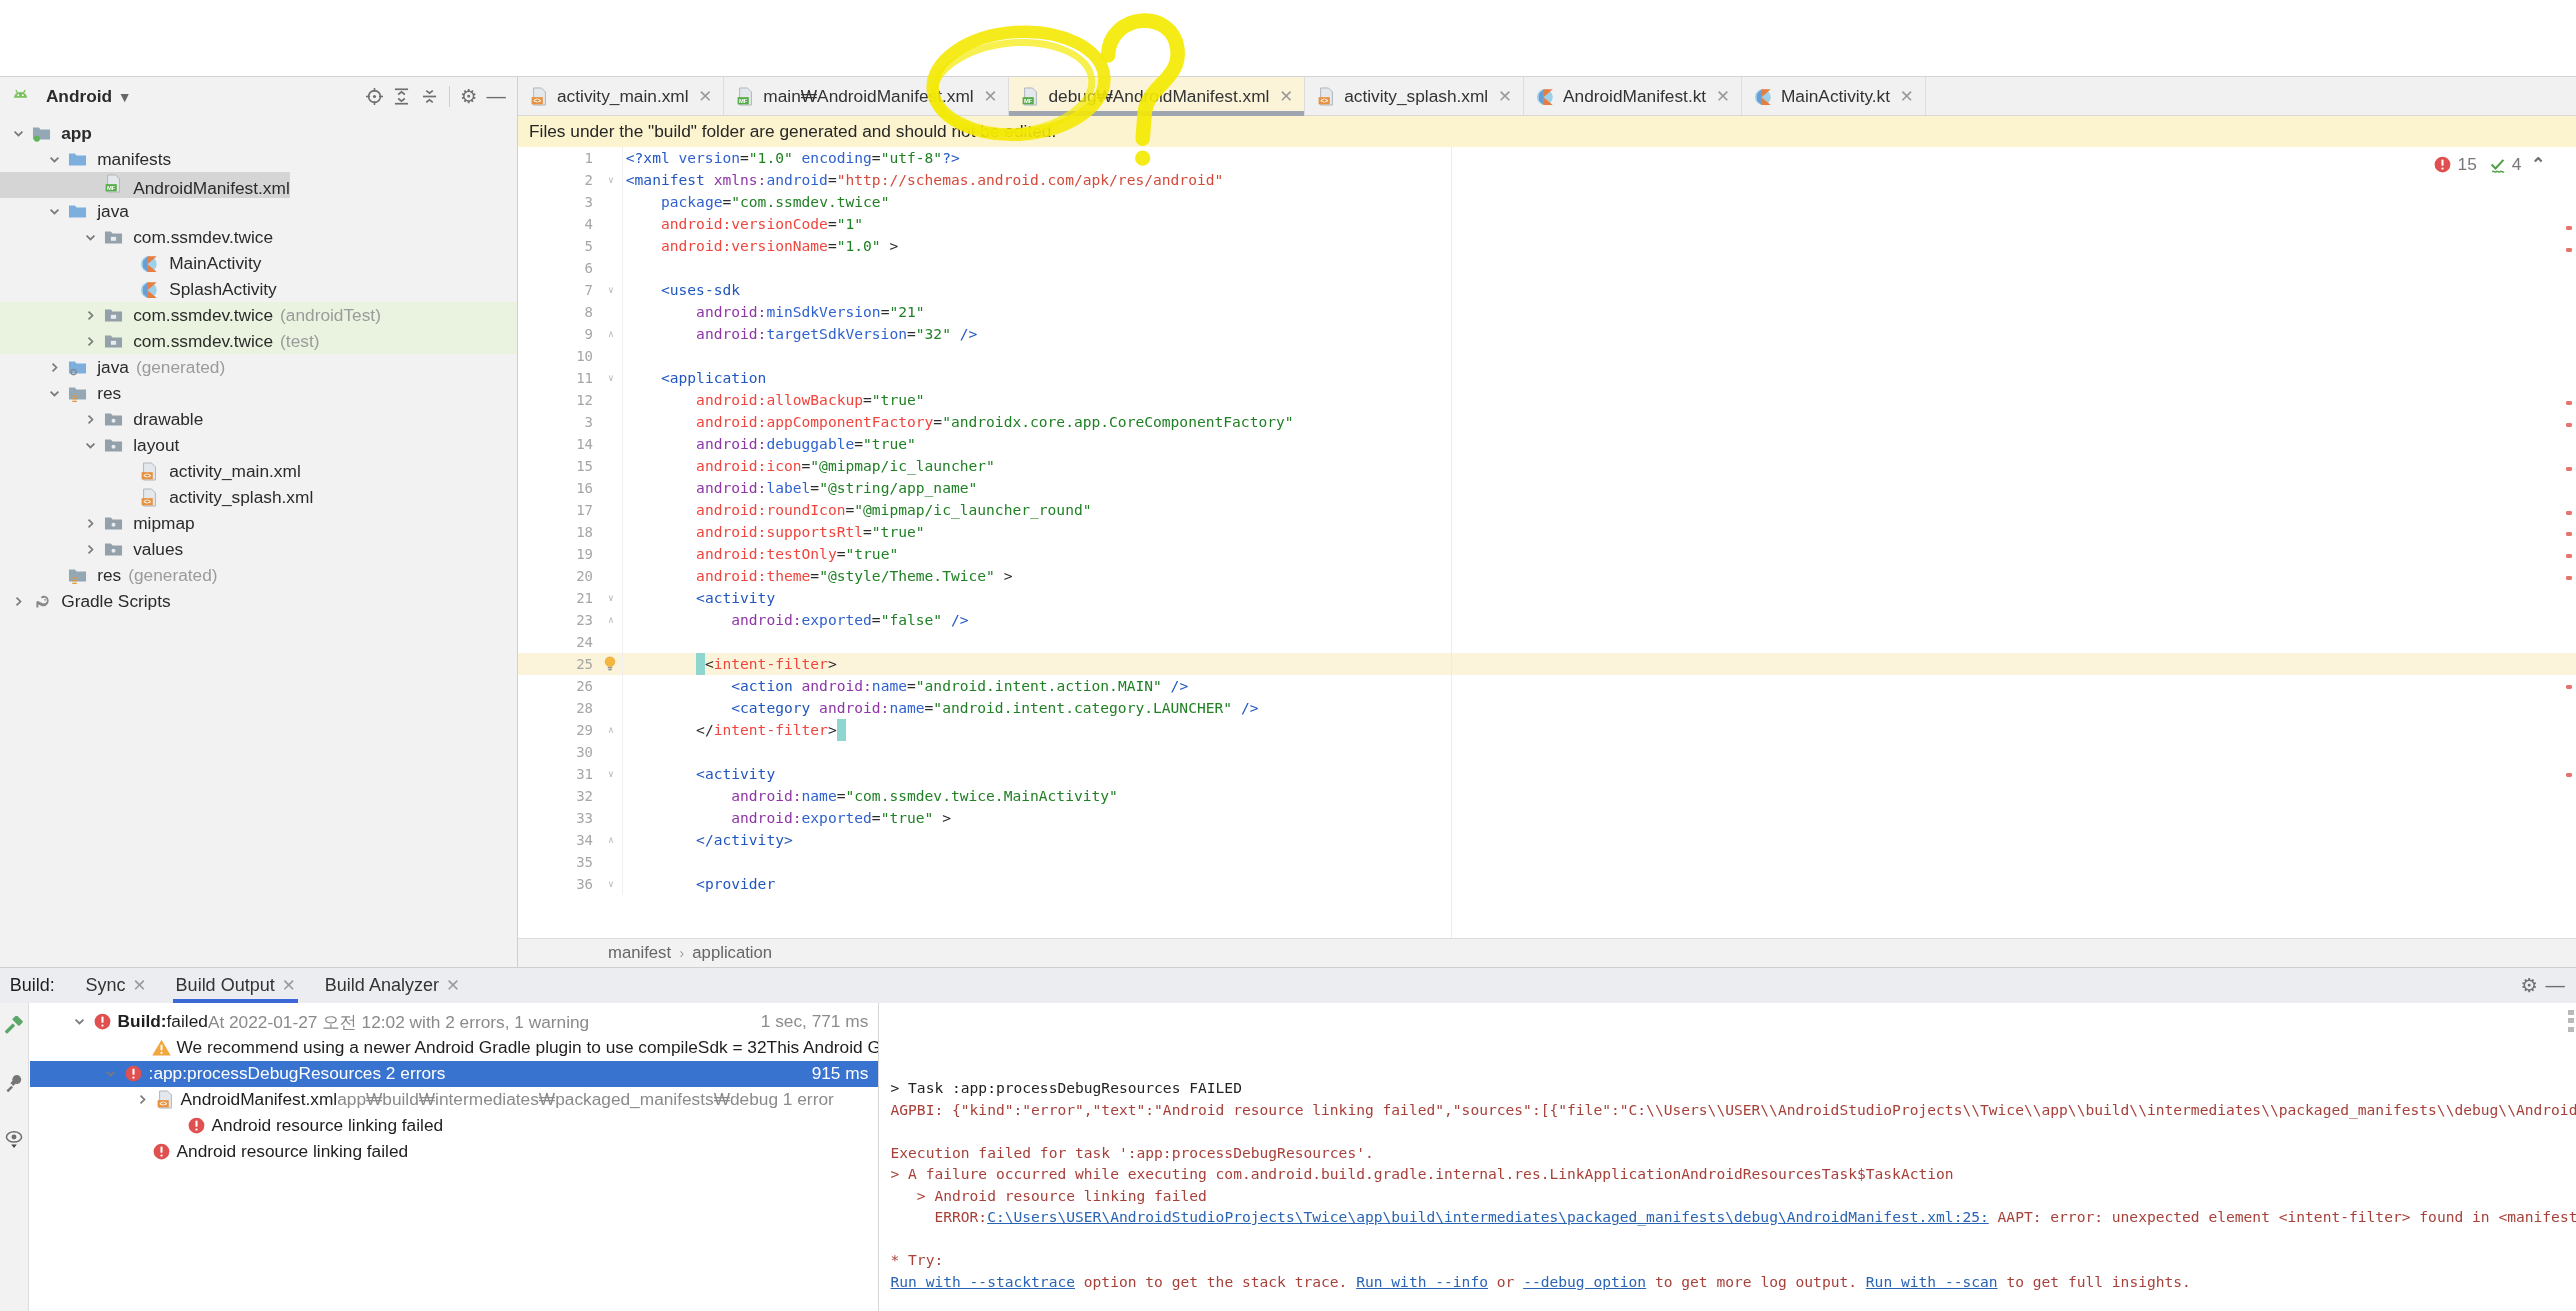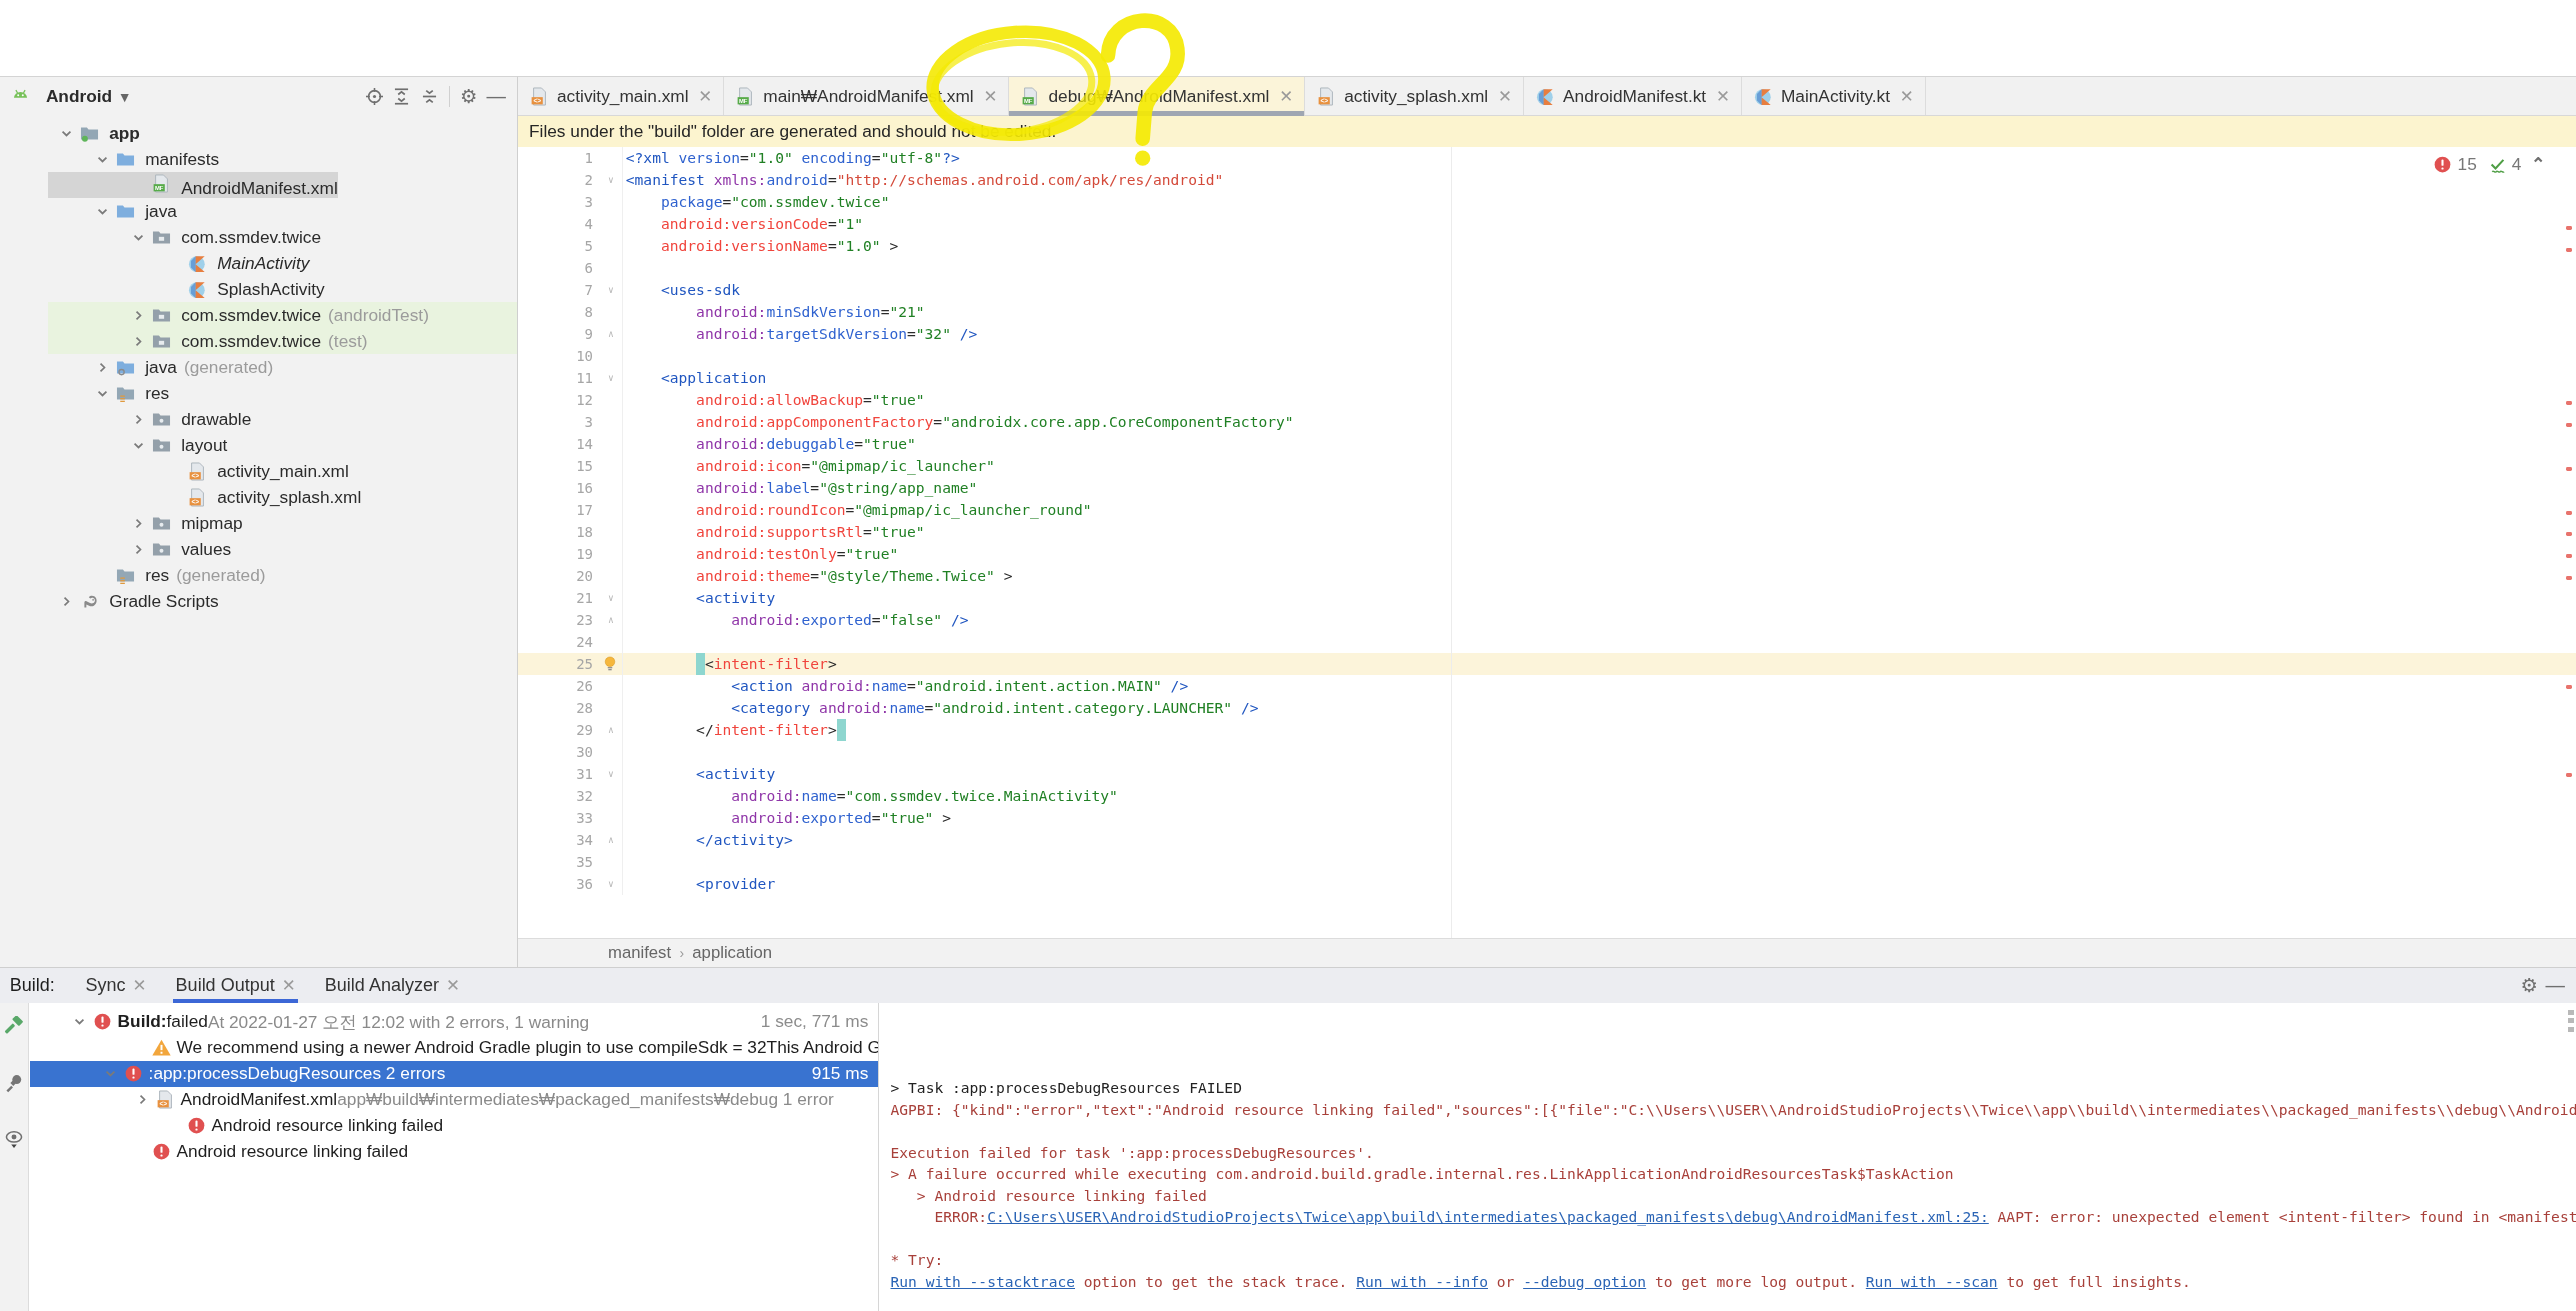--- a/index.html
+++ b/index.html
@@ -7,21 +7,21 @@
        font-family:"Liberation Sans",sans-serif;color:#1e1e1e;}
   
   .project{position:absolute;left:0;top:76px;width:518px;height:891px;background:#f2f2f2;
            border-right:0.7px solid #cfcfcf;border-top:0.7px solid #d4d4d4;box-sizing:border-box;}
   .project-header{height:39px;display:flex;align-items:center;padding:0 9.7px;gap:5.6px;font-size:17.3px;}
   .ph-title{display:flex;align-items:center;gap:5.6px;font-weight:bold;color:#2b2b2b;}
   .ph-caret{color:#666;font-size:14px;}
   .ph-spacer{flex:1;}
   .ph-ic{width:22px;height:22px;display:inline-flex;align-items:center;justify-content:center;color:#6f6f6f;font-size:19.4px;}
   .ph-div{width:0.7px;height:21px;background:#d0d0d0;margin:0 2.8px;}
-  .tree{padding-top:4.2px;padding-left:48px;}
+  .tree{padding-top:4.2px;}
   .trow{height:26px;display:flex;align-items:center;font-size:17.3px;white-space:nowrap;}
   .trow.sel{background:#d5d5d5;}
   .trow.grn{background:#e9f3df;}
   .tchev{width:23.6px;display:inline-flex;justify-content:center;flex:none;}
   .tico{width:25px;height:23.6px;display:inline-flex;align-items:center;flex:none;margin-right:5.6px;}
   .tlabel{color:#2b2b2b;}
   .tlabel.bold{font-weight:bold;}
   .tsuffix{color:#9b9b9b;margin-left:7px;}
   svg.i{width:21px;height:21px;}
   
@@ -193,21 +193,21 @@
             <polyline points="10,13 16,19 22,13" fill="none" stroke="#7a7a7a" stroke-width="2.6"></polyline>
           </svg>
         </span>
         <span class="tico">
           <svg class="i" viewBox="0 0 32 32">
             <path d="M3 7h9l2.5 3H29v15H3z" fill="#94a0aa"></path>
             <rect x="12" y="15" width="8" height="6" fill="#e8ecef"></rect>
           </svg>
         </span>
         <span class="tlabel">com.ssmdev.twice</span>
-      </div><div class="trow" style="padding-left: 115px; font-style: italic;">
+      </div><div class="trow" style="padding-left: 115px;">
         <span class="tchev"></span>
         <span class="tico">
           <svg class="i" viewBox="0 0 32 32">
             <circle cx="15" cy="17" r="12" fill="#9fd0ea"></circle>
             <polygon points="13,5 27,5 13,17 27,29 13,29" fill="#e77e3f"></polygon>
             <polygon points="13,5 13,29 6,22 6,12" fill="#3a75c4" opacity="0.55"></polygon>
           </svg>
         </span>
         <span class="tlabel">MainActivity</span>
       </div><div class="trow" style="padding-left: 115px;">

